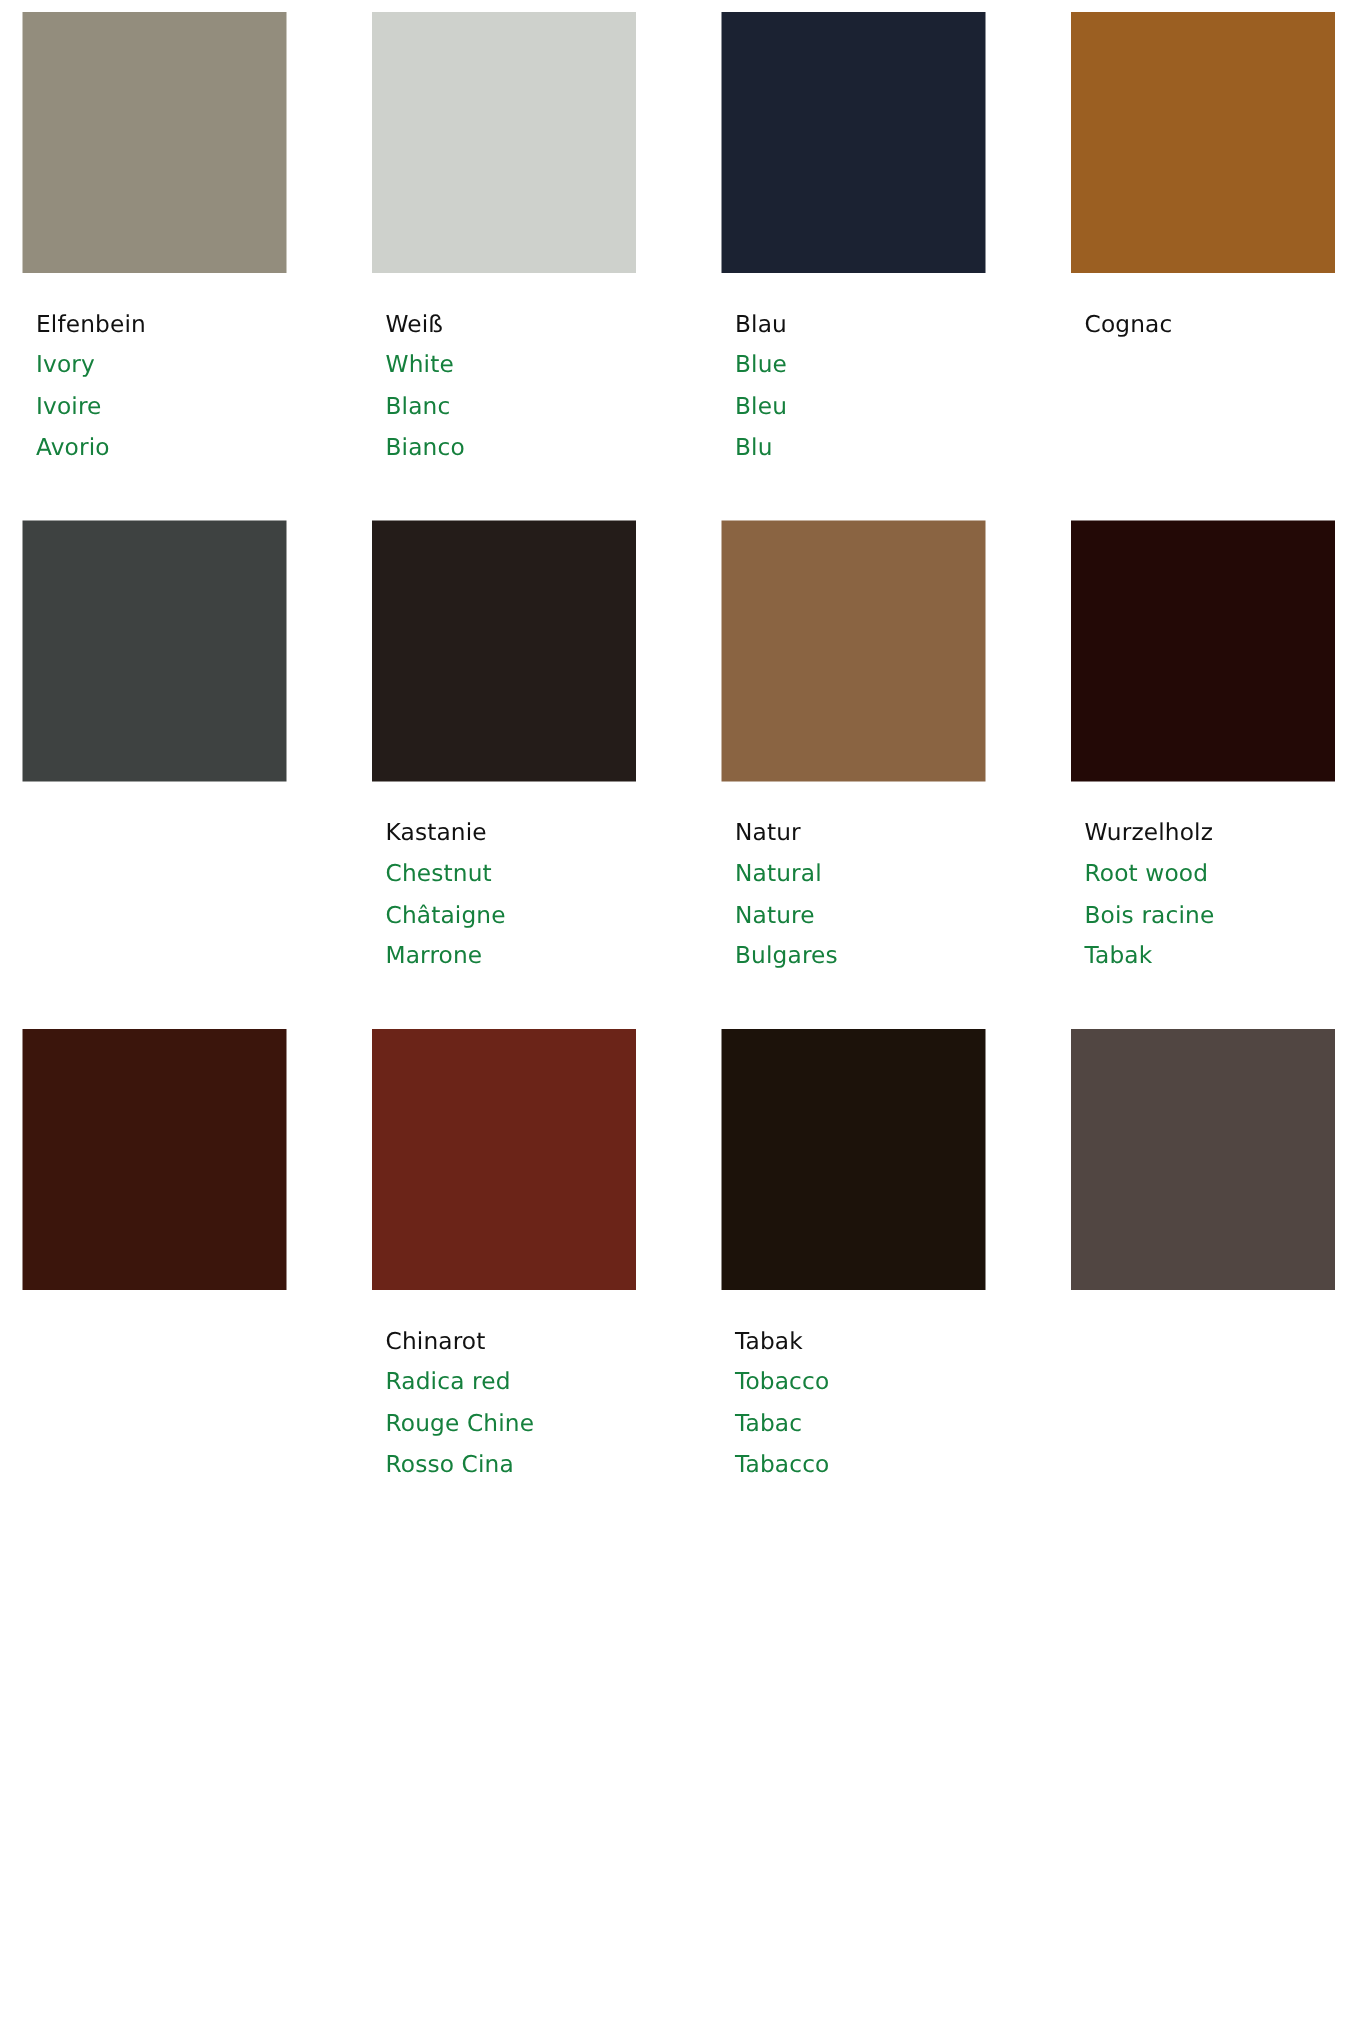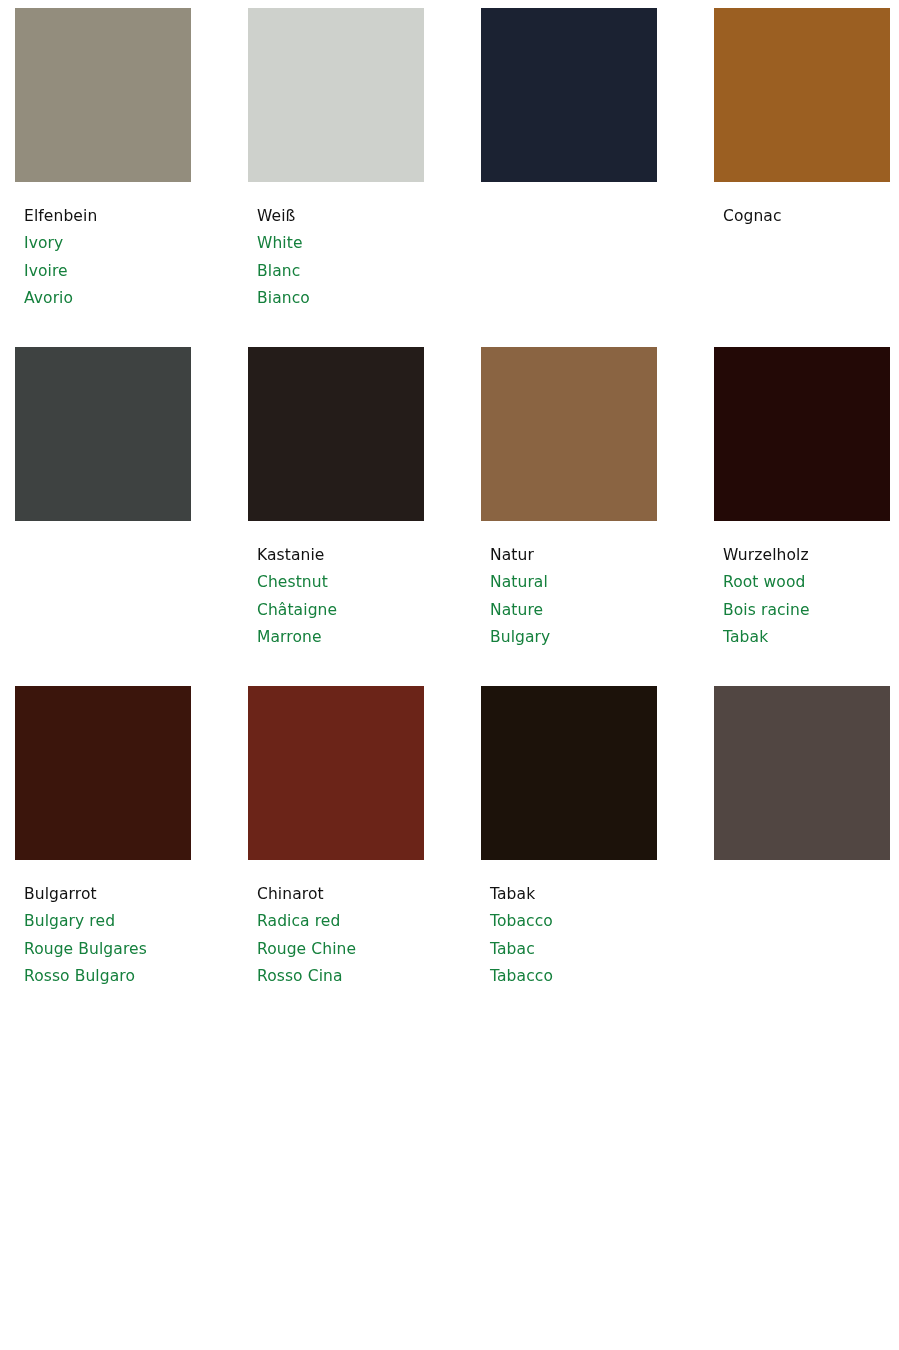--- a/index.html
+++ b/index.html
@@ -84,20 +84,26 @@
         <div class="swatch-chip" style="background-color: rgb(206, 209, 204);"></div>
         <ul class="swatch-names">
           <li class="swatch-name lang-de">Weiß</li>
           <li class="swatch-name lang-en">White</li>
           <li class="swatch-name lang-fr">Blanc</li>
           <li class="swatch-name lang-it">Bianco</li>
         </ul>
       </div>
       <div class="swatch-cell">
         <div class="swatch-chip" style="background-color: rgb(27, 34, 50);"></div>
+        <ul class="swatch-names">
+          <li class="swatch-name lang-de">Blau</li>
+          <li class="swatch-name lang-en">Blue</li>
+          <li class="swatch-name lang-fr">Bleu</li>
+          <li class="swatch-name lang-it">Blu</li>
+        </ul>
       </div>
       <div class="swatch-cell">
         <div class="swatch-chip" style="background-color: rgb(155, 95, 34);"></div>
         <ul class="swatch-names">
           <li class="swatch-name lang-de">Cognac</li>
         </ul>
       </div>
       <div class="swatch-cell">
         <div class="swatch-chip" style="background-color: rgb(62, 66, 65);"></div>
       </div>
@@ -109,40 +115,34 @@
           <li class="swatch-name lang-fr">Châtaigne</li>
           <li class="swatch-name lang-it">Marrone</li>
         </ul>
       </div>
       <div class="swatch-cell">
         <div class="swatch-chip" style="background-color: rgb(138, 100, 66);"></div>
         <ul class="swatch-names">
           <li class="swatch-name lang-de">Natur</li>
           <li class="swatch-name lang-en">Natural</li>
           <li class="swatch-name lang-fr">Nature</li>
-          <li class="swatch-name lang-it">Bulgary</li>
+          <li class="swatch-name lang-it">Bulgares</li>
         </ul>
       </div>
       <div class="swatch-cell">
         <div class="swatch-chip" style="background-color: rgb(35, 9, 6);"></div>
         <ul class="swatch-names">
           <li class="swatch-name lang-de">Wurzelholz</li>
           <li class="swatch-name lang-en">Root wood</li>
           <li class="swatch-name lang-fr">Bois racine</li>
           <li class="swatch-name lang-it">Tabak</li>
         </ul>
       </div>
       <div class="swatch-cell">
         <div class="swatch-chip" style="background-color: rgb(59, 21, 12);"></div>
-        <ul class="swatch-names">
-          <li class="swatch-name lang-de">Bulgarrot</li>
-          <li class="swatch-name lang-en">Bulgary red</li>
-          <li class="swatch-name lang-fr">Rouge Bulgares</li>
-          <li class="swatch-name lang-it">Rosso Bulgaro</li>
-        </ul>
       </div>
       <div class="swatch-cell">
         <div class="swatch-chip" style="background-color: rgb(107, 36, 24);"></div>
         <ul class="swatch-names">
           <li class="swatch-name lang-de">Chinarot</li>
           <li class="swatch-name lang-en">Radica red</li>
           <li class="swatch-name lang-fr">Rouge Chine</li>
           <li class="swatch-name lang-it">Rosso Cina</li>
         </ul>
       </div>

